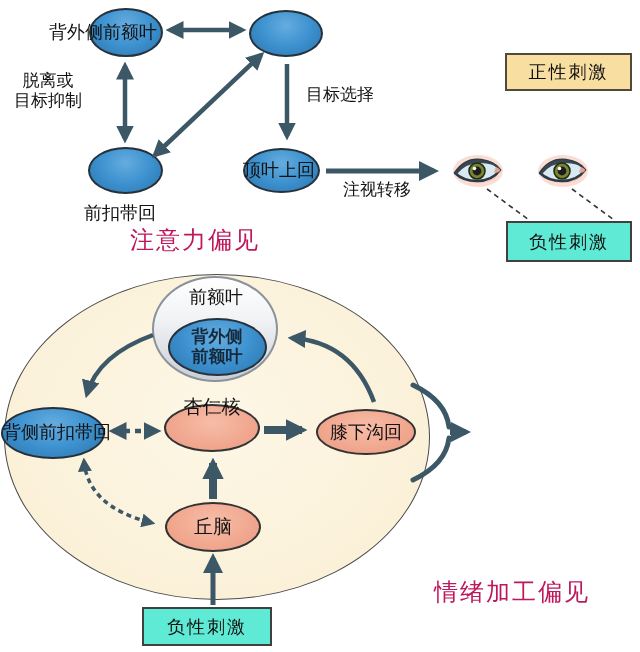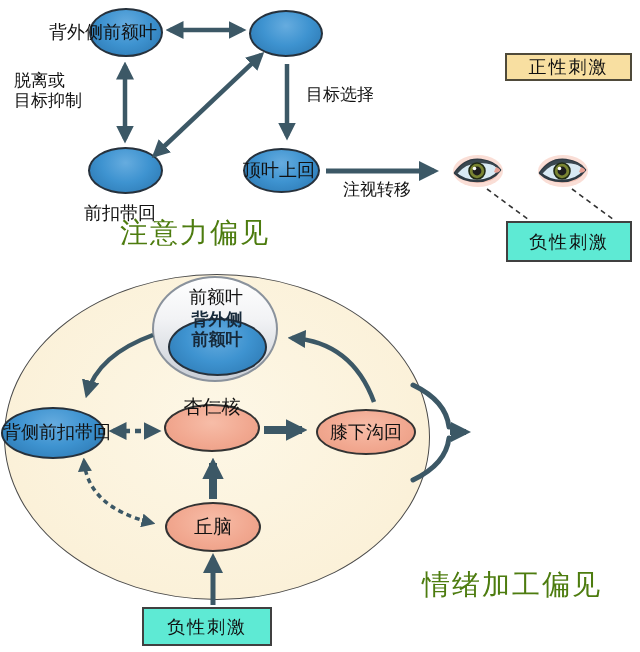--- a/index.html
+++ b/index.html
@@ -8,24 +8,24 @@
   .abs{position:absolute;}
   .ellipse{border-radius:50%;box-sizing:border-box;}
   .blue{background:radial-gradient(ellipse at 50% 32%, #66acdf 0%, #3e93d0 48%, #2a74ad 100%);
         border:2px solid #26313c;}
   .salmon{background:radial-gradient(ellipse at 50% 38%, #f7bda8 0%, #f1a78f 60%, #e99c83 100%);
           border:2px solid #333333;}
   .grayell{background:linear-gradient(180deg,#ffffff 0%, #f2f3f5 40%, #c9ced6 100%);
            border:2px solid #8a929c;}
   .cream{background:radial-gradient(ellipse at 50% 45%, #fdf7e6 0%, #fbf1d9 70%, #f8ecd0 100%);
          border:1.5px solid #4a4a4a;}
-  .lbl{transform:translate(-50%,-50%);white-space:nowrap;text-align:left;line-height:1.15;
+  .lbl{transform:translate(-50%,-50%);white-space:nowrap;text-align:center;line-height:1.15;
        z-index:7;font-size:18px;}
-  .title{transform:translate(-50%,-50%);white-space:nowrap;font-size:28px;letter-spacing:2px;
-         z-index:7;color:#4d7c0f;}
+  .title{transform:translate(-50%,-50%);white-space:nowrap;font-size:24px;letter-spacing:2px;
+         z-index:7;color:#be185d;margin-top:7px;}
   .box{box-sizing:border-box;display:flex;align-items:center;justify-content:center;
        z-index:4;font-size:18px;letter-spacing:2px;}
   .box-yellow{background:#f8dfa1;border:2px solid #4f4a3a;}
   .box-gray{background:#5eead4;border:2px solid #404040;}
   .box-salmon{background:#f0a188;border:2px solid #333333;letter-spacing:1px;font-size:16px;}
   svg.overlay{position:absolute;left:0;top:0;z-index:6;pointer-events:none;}
   .eye{position:absolute;z-index:5;}
   .z1{z-index:1}.z2{z-index:2}.z3{z-index:3}
 </style>
 </head>
@@ -46,21 +46,21 @@
 
   <div class="abs lbl" style="left:48px;top:91px;font-size:17px;">
     <span style="display:block">脱离或</span>
     <span style="display:block">目标抑制</span>
   </div>
   <div class="abs lbl" style="left:340px;top:95px;font-size:17px;">目标选择</div>
   <div class="abs lbl" style="left:377px;top:190px;font-size:17px;">注视转移</div>
 
   <div class="abs title" style="left:195px;top:233px;">注意力偏见</div>
 
-  <div class="abs box box-yellow" style="left:505px;top:53px;width:127px;height:28px;">
+  <div class="abs box box-yellow" style="left:505px;top:53px;width:127px;height:38px;">
     <span>正性刺激</span>
   </div>
   <div class="abs box box-gray" style="left:506px;top:221px;width:126px;height:41px;">
     <span>负性刺激</span>
   </div>
 
   <svg class="eye" style="left:452px;top:152px;" width="52" height="38" viewBox="0 0 52 38">
     <ellipse cx="26" cy="19" rx="25" ry="16" fill="#f6c3b5" opacity="0.55"></ellipse>
     <ellipse cx="26" cy="19" rx="21" ry="12" fill="#f3b2a2" opacity="0.6"></ellipse>
     <path d="M3 21 Q13 6 29 8 Q43 10 48 18 Q40 29 25 29 Q11 29 3 21 Z" fill="#d8e9f3" stroke="#2f3b44" stroke-width="2.5" stroke-linejoin="round"></path>
@@ -80,21 +80,21 @@
     <circle cx="25" cy="19" r="4.4" fill="#1d1d1d"></circle>
     <circle cx="22.5" cy="16.5" r="1.8" fill="#ffffff"></circle>
   </svg>
 
   <div class="abs ellipse cream z1" style="left:4px;top:274px;width:426px;height:326px;"></div>
 
   <div class="abs ellipse grayell z2" style="left:152px;top:276px;width:126px;height:106px;"></div>
   <div class="abs lbl" style="left:216px;top:297px;">前额叶</div>
 
   <div class="abs ellipse blue z3" style="left:168px;top:318px;width:99px;height:58px;"></div>
-  <div class="abs lbl" style="left:217px;top:330px;font-size:17px;color:#16293a;font-weight:bold;">
+  <div class="abs lbl" style="left:217px;top:347px;font-size:17px;color:#16293a;font-weight:bold;">
     <span style="display:block">背外侧</span>
     <span style="display:block">前额叶</span>
   </div>
 
   <div class="abs ellipse blue z3" style="left:1px;top:407px;width:104px;height:52px;"></div>
   <div class="abs lbl" style="left:57px;top:432px;">背侧前扣带回</div>
 
   <div class="abs ellipse salmon z3" style="left:164px;top:404px;width:96px;height:48px;"></div>
   <div class="abs lbl" style="left:212px;top:407px;font-size:19px;">杏仁核</div>
 

